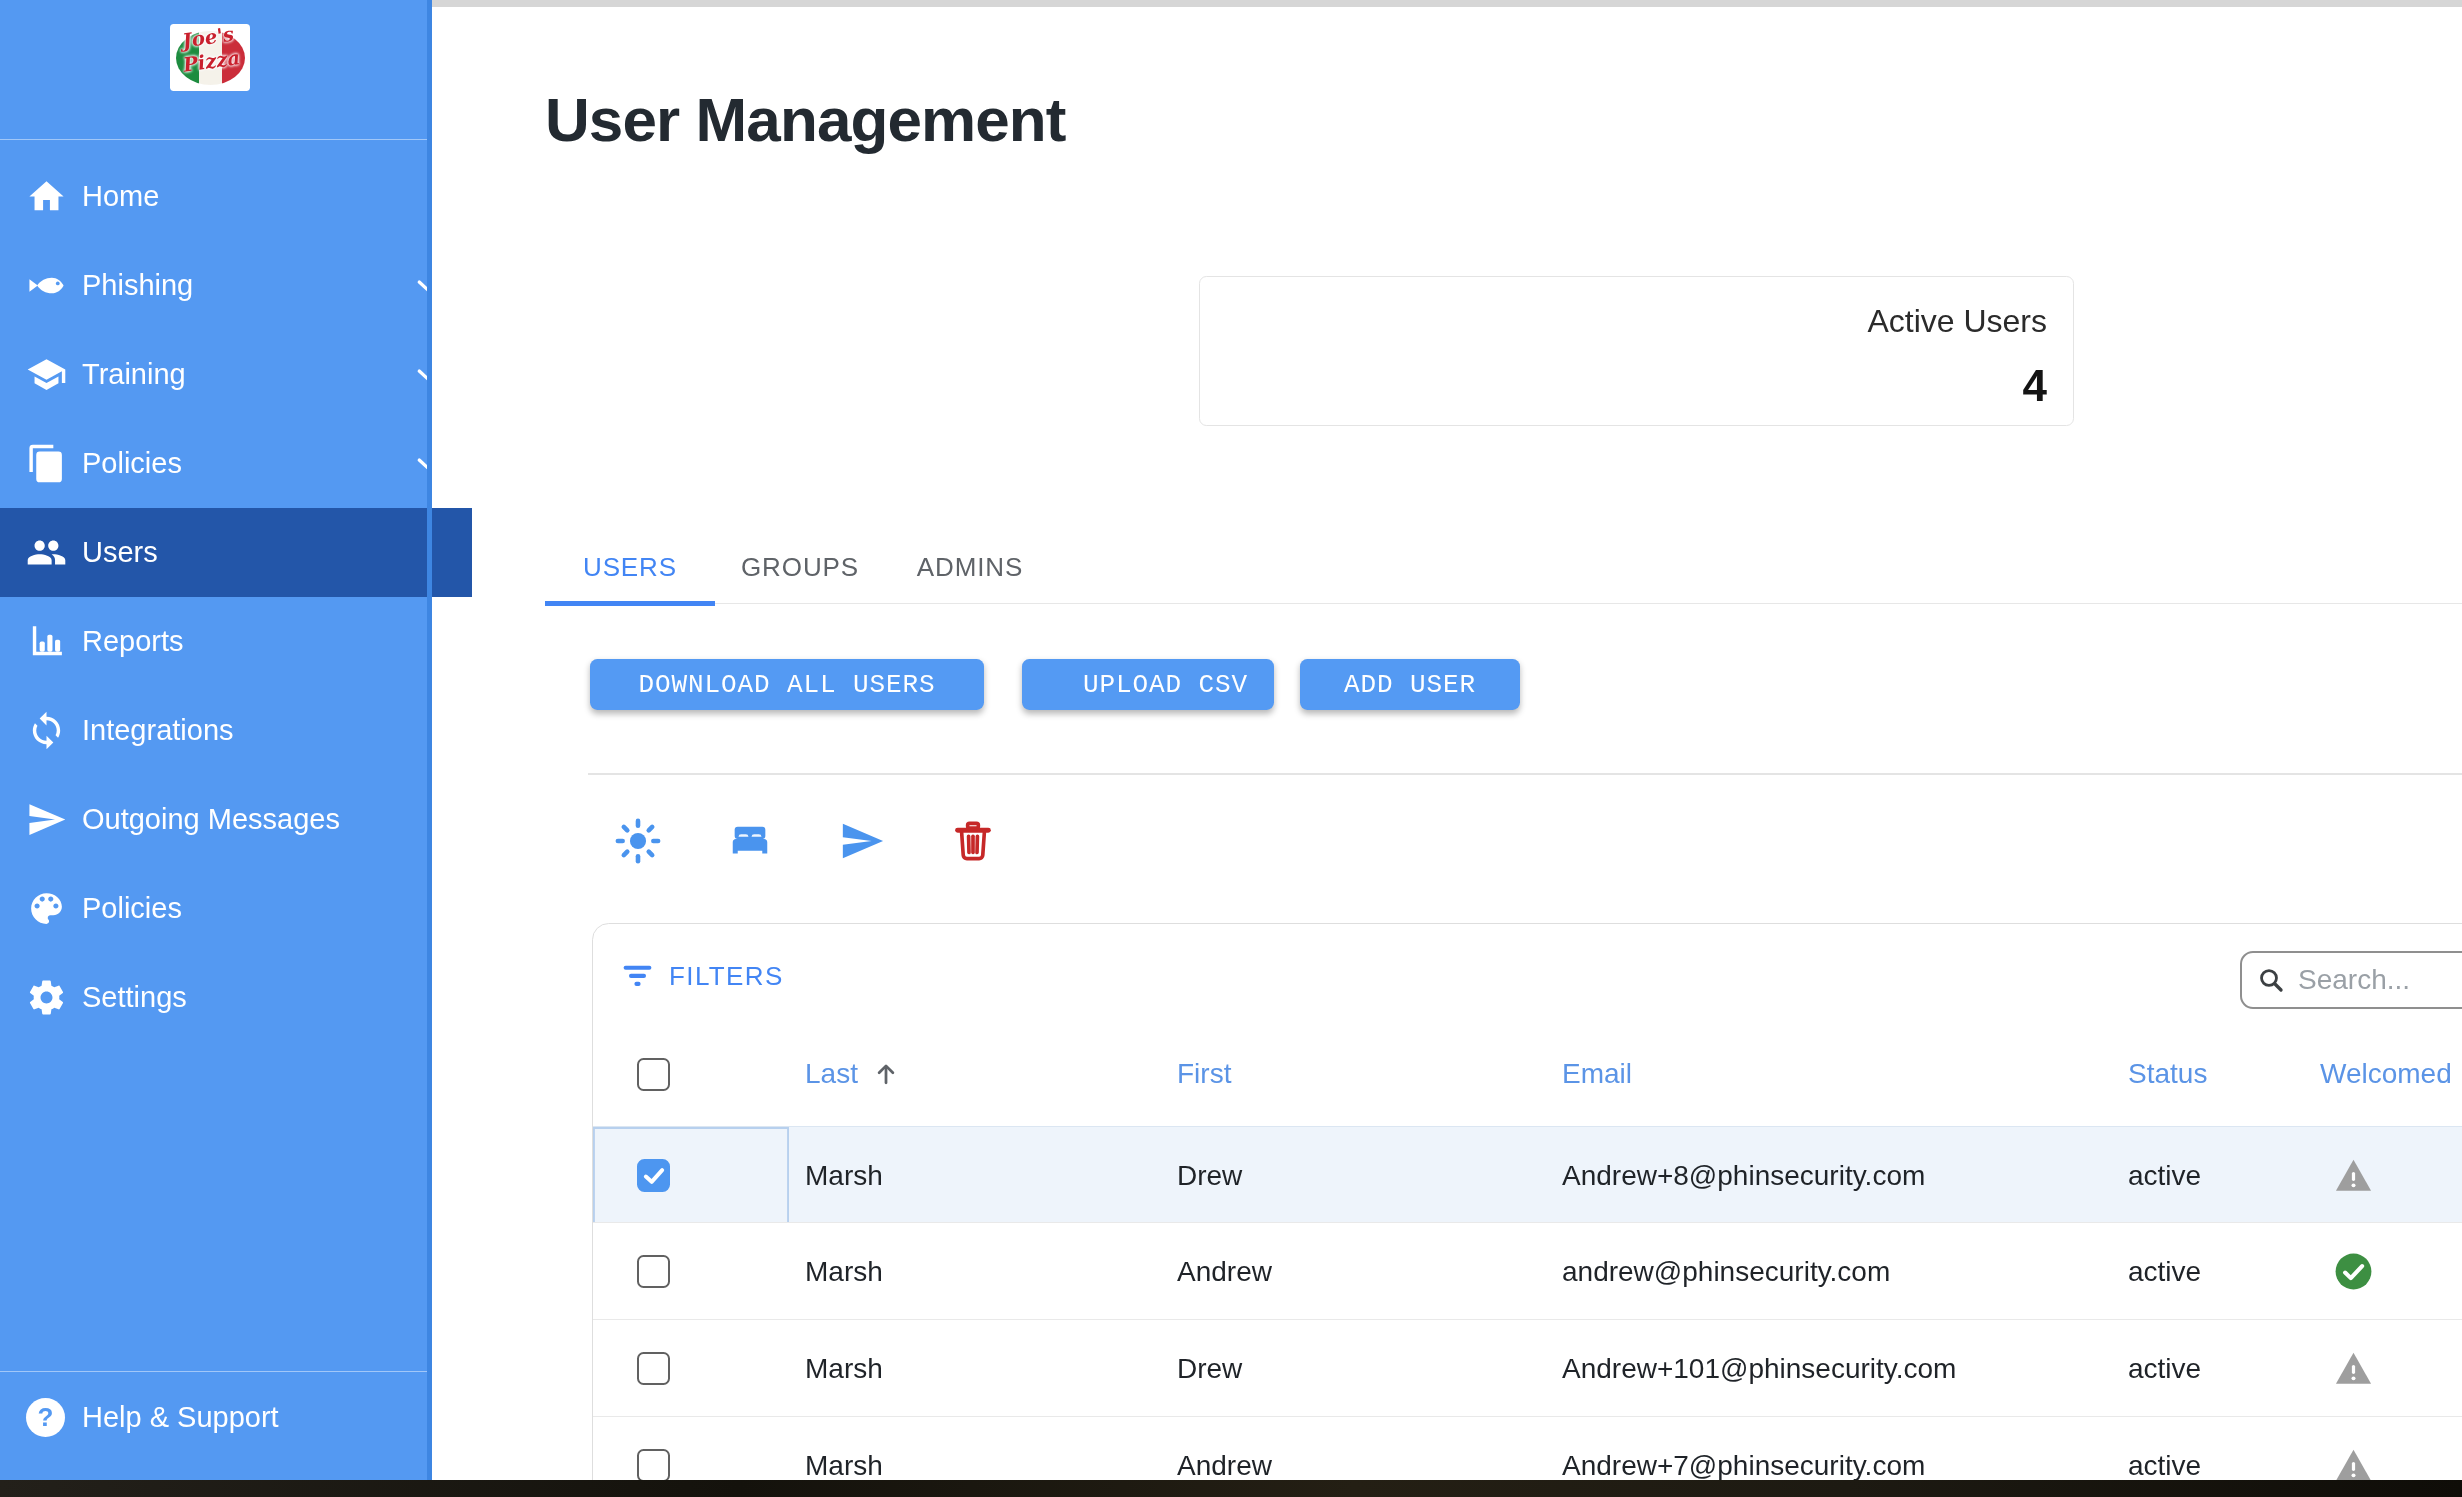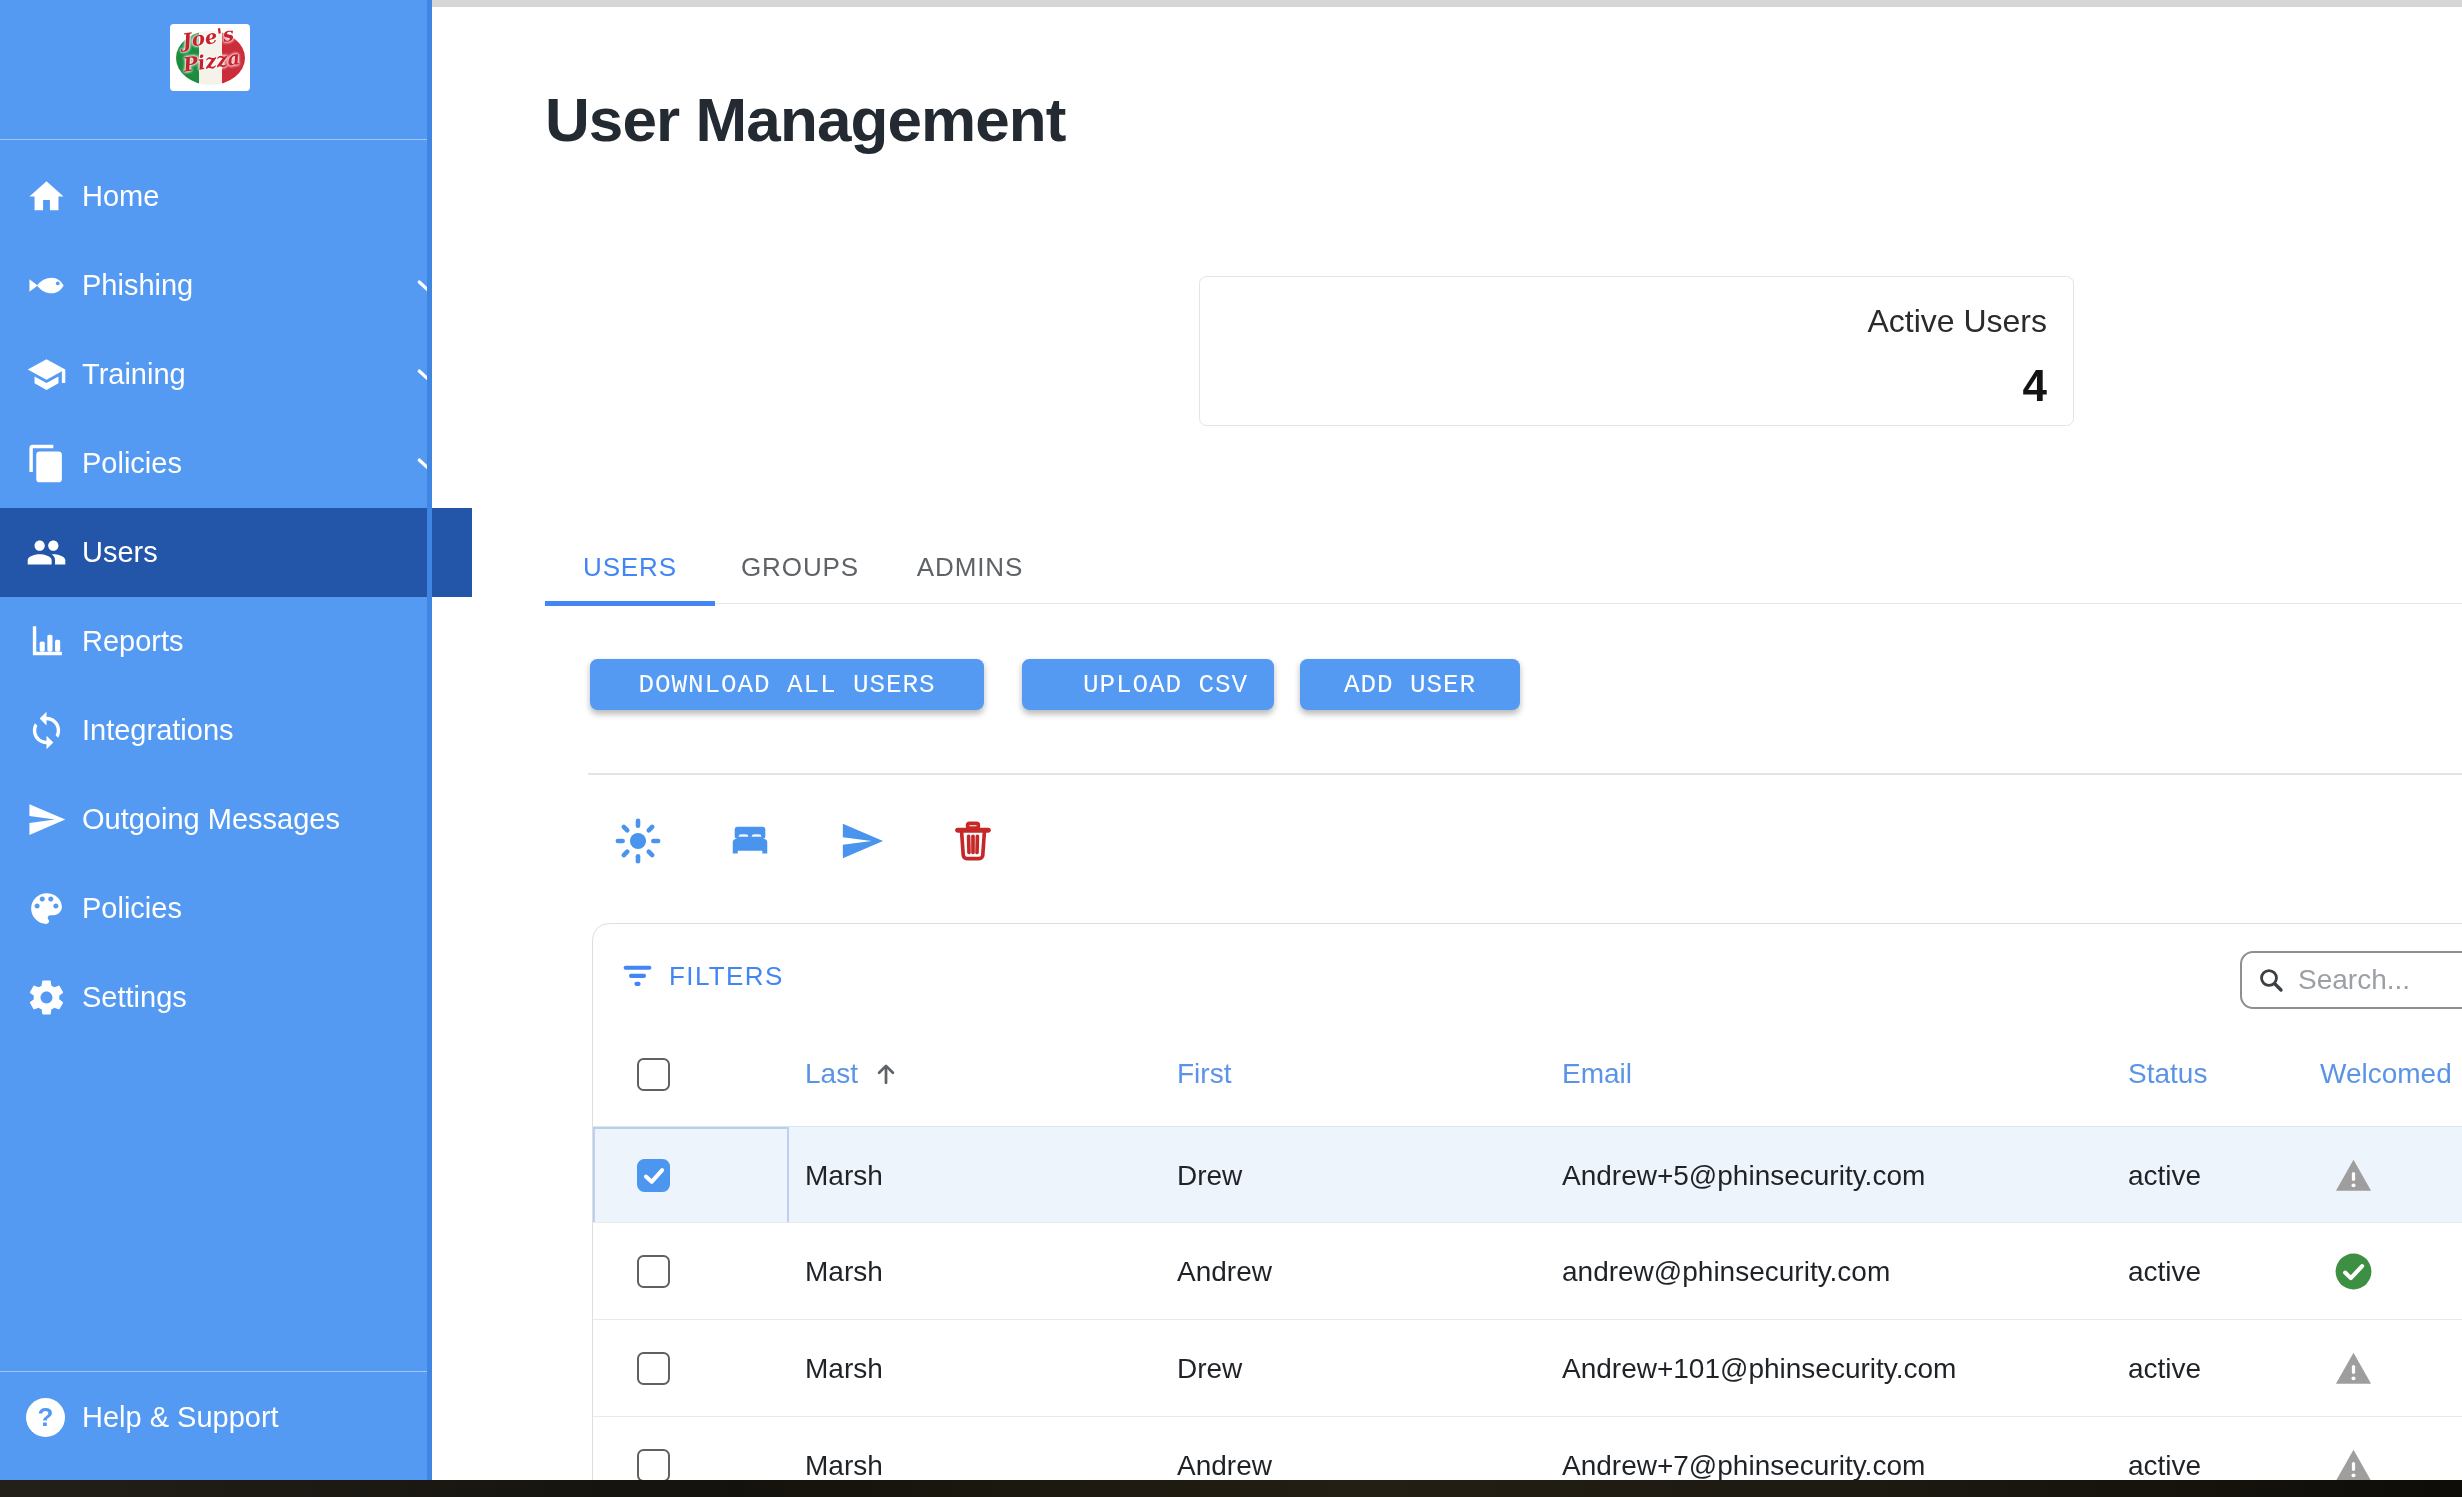--- a/index.html
+++ b/index.html
@@ -367,21 +367,21 @@
     <div class="trow selected" style="top:202px;">
       <div class="cell-check">
         <span class="checkbox checked">
           <svg viewBox="0 0 24 24">
               <polyline points="5,12.5 10,17 19,7"></polyline>
             </svg>
           </span>
       </div>
       <div class="td col-last">Marsh</div>
       <div class="td col-first">Drew</div>
-      <div class="td col-email">Andrew+5@phinsecurity.com</div>
+      <div class="td col-email">Andrew+8@phinsecurity.com</div>
       <div class="td col-status">active</div>
       <span class="w-icon col-wicon w-warning" style="display: flex;">
         <svg viewBox="0 0 24 24">
             <path d="M2.2 20.5h19.6L12 3.2z" fill="#9e9e9e"></path>
             <rect x="11.1" y="10" width="1.8" height="5" rx="0.9" fill="#fff"></rect>
             <circle cx="12" cy="17.5" r="1.1" fill="#fff"></circle>
           </svg>
         </span>
 
     </div>

